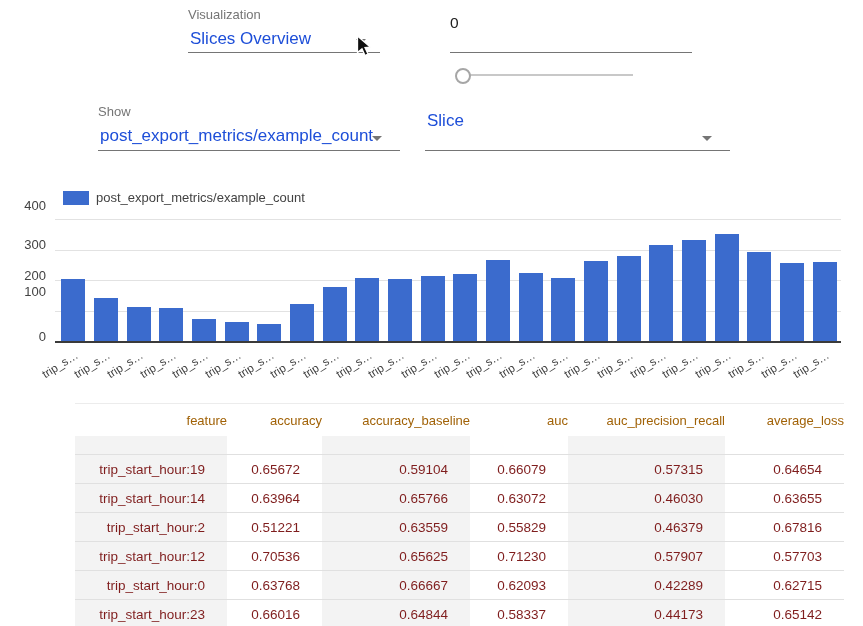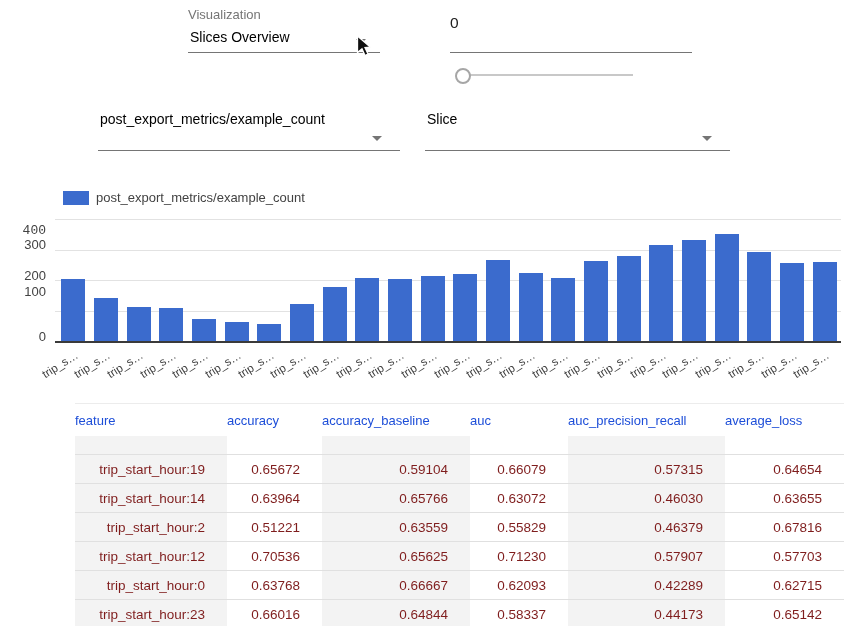--- a/index.html
+++ b/index.html
@@ -2,21 +2,21 @@
 <html><head>
 <meta charset="utf-8">
 <style>
   html,body{margin:0;padding:0;background:#fff;}
   .screen{position:relative;width:863px;height:626px;background:#ffffff;overflow:hidden;
           font-family:"Liberation Sans",sans-serif;color:#212121;}
 
   
   .field{position:absolute;}
   .field .flabel{font-size:13px;color:#757575;display:block;}
-  .field .fvalue{font-size:14px;color:#000000;margin-top:7px;white-space:nowrap;}
+  .field .fvalue{font-size:17px;color:#1d4ed8;margin-top:7px;white-space:nowrap;}
   .underline{position:absolute;height:1px;background:#757575;left:0;right:0;bottom:0;}
   .dd-arrow{position:absolute;width:0;height:0;border-left:5px solid transparent;
             border-right:5px solid transparent;border-top:5px solid #757575;}
   .viz-field{left:188px;top:7px;width:192px;height:46px;}
   .thr-field{left:450px;top:7px;width:242px;height:46px;}
   .show-field{left:98px;top:104px;width:302px;height:47px;}
   .sort-field{left:425px;top:104px;width:305px;height:47px;}
   .field .fvalue{padding-left:2px;}
   .thr-input{border:none;outline:none;font-size:15.5px;color:#212121;width:100px;
              font-family:"Liberation Sans",sans-serif;padding:0;margin-top:7px;background:transparent;}
@@ -45,22 +45,22 @@
         align-items:flex-end;}
   .slot{flex:1 1 0;height:100%;position:relative;display:flex;justify-content:center;
         align-items:flex-end;}
   .bar{width:24px;}
   .xlabel{position:absolute;top:calc(100% + 7px);right:50%;transform:rotate(-32deg);
           transform-origin:100% 0%;font-size:11.5px;color:#424242;white-space:nowrap;}
 
   
   .metrics-table{position:absolute;left:75px;top:403px;border-collapse:collapse;
                  table-layout:fixed;border-top:1px solid #ececec;}
-  .metrics-table th{height:32px;font-size:13px;color:#1d4ed8;font-weight:normal;
-                    text-align:left;vertical-align:middle;padding:0;}
+  .metrics-table th{height:32px;font-size:13px;color:#a16207;font-weight:normal;
+                    text-align:right;vertical-align:middle;padding:0;}
   .metrics-table td{padding:0;}
   .metrics-table .filter-cell{height:18px;}
   .metrics-table .data-row td{height:28px;font-size:13.5px;color:#7f1d1d;text-align:right;
                               padding-right:22px;border-top:1px solid #e0e0e0;vertical-align:middle;}
   .stripe{background:#f3f3f3;}
 </style>
 </head>
 <body>
 
 <div class="screen">
@@ -82,20 +82,21 @@
     <input class="thr-input" value="0" style="">
     <span class="underline"></span>
   </div>
 
   <div class="slider">
     <div class="track"></div>
     <div class="knob"></div>
   </div>
 
   <div class="field show-field">
+    <span class="flabel">Show</span>
     <div class="fvalue">post_export_metrics/example_count</div>
     <span class="dd-arrow" style="right:18px;bottom:10px;"></span>
     <span class="underline"></span>
   </div>
 
   <div class="field sort-field">
     <div class="fvalue">Slice</div>
     <span class="dd-arrow" style="right:18px;bottom:10px;"></span>
     <span class="underline"></span>
   </div>
@@ -103,21 +104,21 @@
   <div class="legend">
     <span class="swatch" style="background: rgb(59, 107, 205);"></span>
     <span class="ltext">post_export_metrics/example_count</span>
   </div>
 
   <div class="yaxis">
       <span class="ylabel" style="bottom: -6.5px;">0</span>
       <span class="ylabel" style="bottom: 38px;">100</span>
       <span class="ylabel" style="bottom: 54.5px;">200</span>
       <span class="ylabel" style="bottom: 85px;">300</span>
-      <span class="ylabel" style="bottom: 99px; font-family: Liberation Mono, monospace;">400</span>
+      <span class="ylabel" style="bottom: 124px;">400</span>
     </div>
   <div class="plot">
     <div class="baseline"></div>
   <div class="gridline" style="bottom: 30.5px;"></div>
       <div class="gridline" style="bottom: 61px;"></div>
       <div class="gridline" style="bottom: 91.5px;"></div>
       <div class="gridline" style="bottom: 122px;"></div>
     </div>
   <div class="bars">
       <div class="slot">

